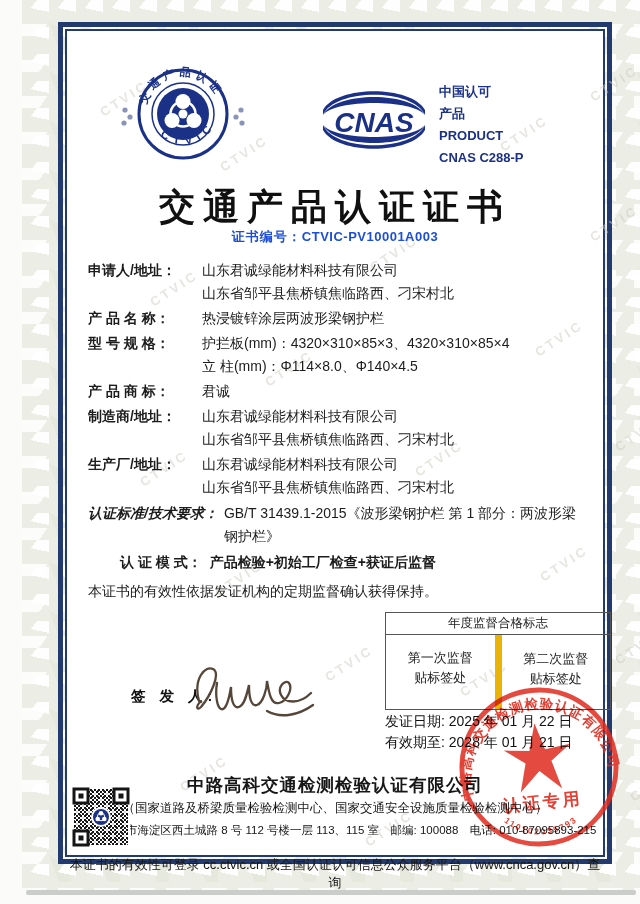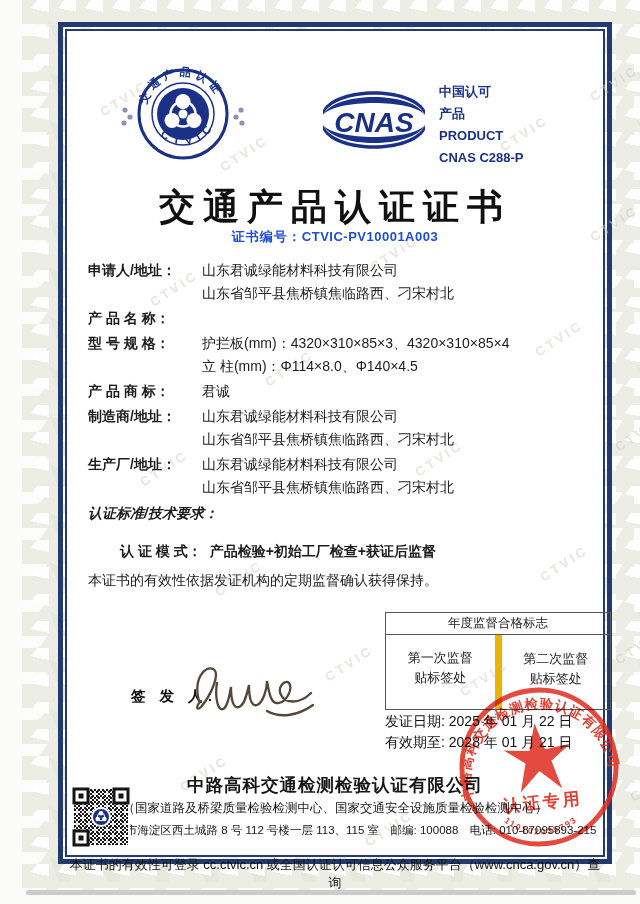--- a/index.html
+++ b/index.html
@@ -46,21 +46,21 @@
   .certno .lbl{font-weight:700;letter-spacing:1px;}
   .certno .val{font-weight:600;letter-spacing:.5px;}
 
   
   .fields{left:21px;right:24px;top:228px;font-size:14px;color:#1c1c1c;line-height:23px;}
   .frow{display:flex;margin-bottom:2px;}
   .flabel{width:114px;flex:0 0 114px;font-weight:700;white-space:nowrap;}
   .fvalue{flex:1;}
   .stdrow{margin-top:3px;}
   .stdrow .flabel{width:auto;flex:0 0 auto;margin-right:6px;font-style:italic;}
-  .moderow{margin-top:15px;padding-left:32px;}
+  .moderow{margin-top:3px;padding-left:32px;}
   .moderow .flabel{width:auto;flex:0 0 auto;margin-right:8px;}
   .moderow .fvalue{font-weight:700;}
   .para{margin-top:4px;text-align:justify;}
   .para .l1{text-align:justify;text-align-last:justify;}
   .para b{font-weight:700;}
   .validity{margin-top:6px;}
 
   
   .suptable{left:318px;top:581px;width:224px;height:96px;border:1px solid #555;background:transparent;}
   .suptable .thead{height:21px;line-height:21px;text-align:center;font-size:12.5px;color:#222;border-bottom:1px solid #555;}
@@ -169,20 +169,21 @@
       <div class="abs fields">
         <div class="frow">
           <div class="flabel">申请人/地址：</div>
           <div class="fvalue">
             <div>山东君诚绿能材料科技有限公司</div>
               <div>山东省邹平县焦桥镇焦临路西、刁宋村北</div>
           </div>
         </div>
         <div class="frow">
           <div class="flabel">产 品 名 称：</div>
+          <div class="fvalue">热浸镀锌涂层两波形梁钢护栏</div>
         </div>
         <div class="frow">
           <div class="flabel">型 号 规 格：</div>
           <div class="fvalue">
             <div>护拦板(mm)：4320×310×85×3、4320×310×85×4</div>
               <div>立  柱(mm)：Φ114×8.0、Φ140×4.5</div>
           </div>
         </div>
         <div class="frow">
           <div class="flabel">产 品 商 标：</div>
@@ -198,20 +199,21 @@
         <div class="frow">
           <div class="flabel">生产厂/地址：</div>
           <div class="fvalue">
             <div>山东君诚绿能材料科技有限公司</div>
               <div>山东省邹平县焦桥镇焦临路西、刁宋村北</div>
           </div>
         </div>
 
         <div class="frow stdrow">
           <div class="flabel">认证标准/技术要求：</div>
+          <div class="fvalue">GB/T 31439.1-2015《波形梁钢护栏 第 1 部分：两波形梁钢护栏》</div>
         </div>
         <div class="frow moderow">
           <div class="flabel">认 证 模 式：</div>
           <div class="fvalue">产品检验+初始工厂检查+获证后监督</div>
         </div>
 
 
         <div class="validity">本证书的有效性依据发证机构的定期监督确认获得保持。</div>
       </div>
 

